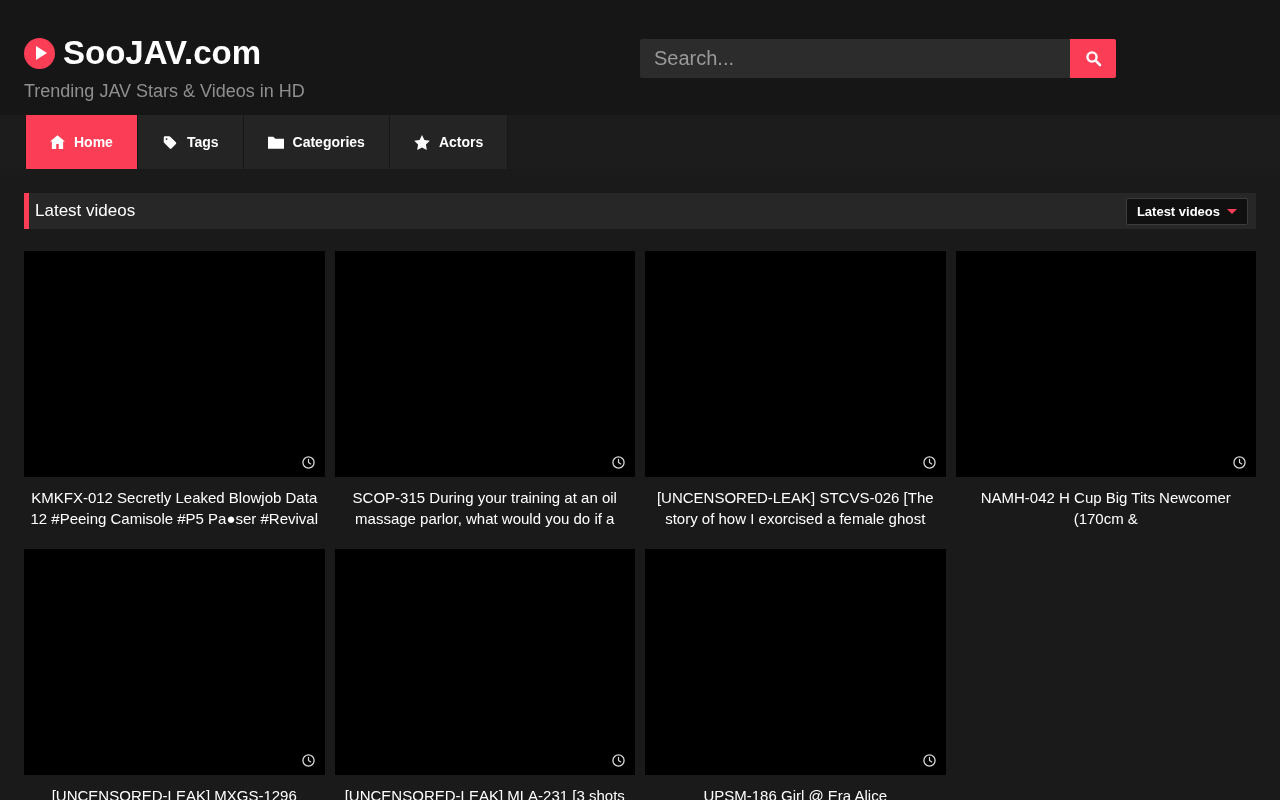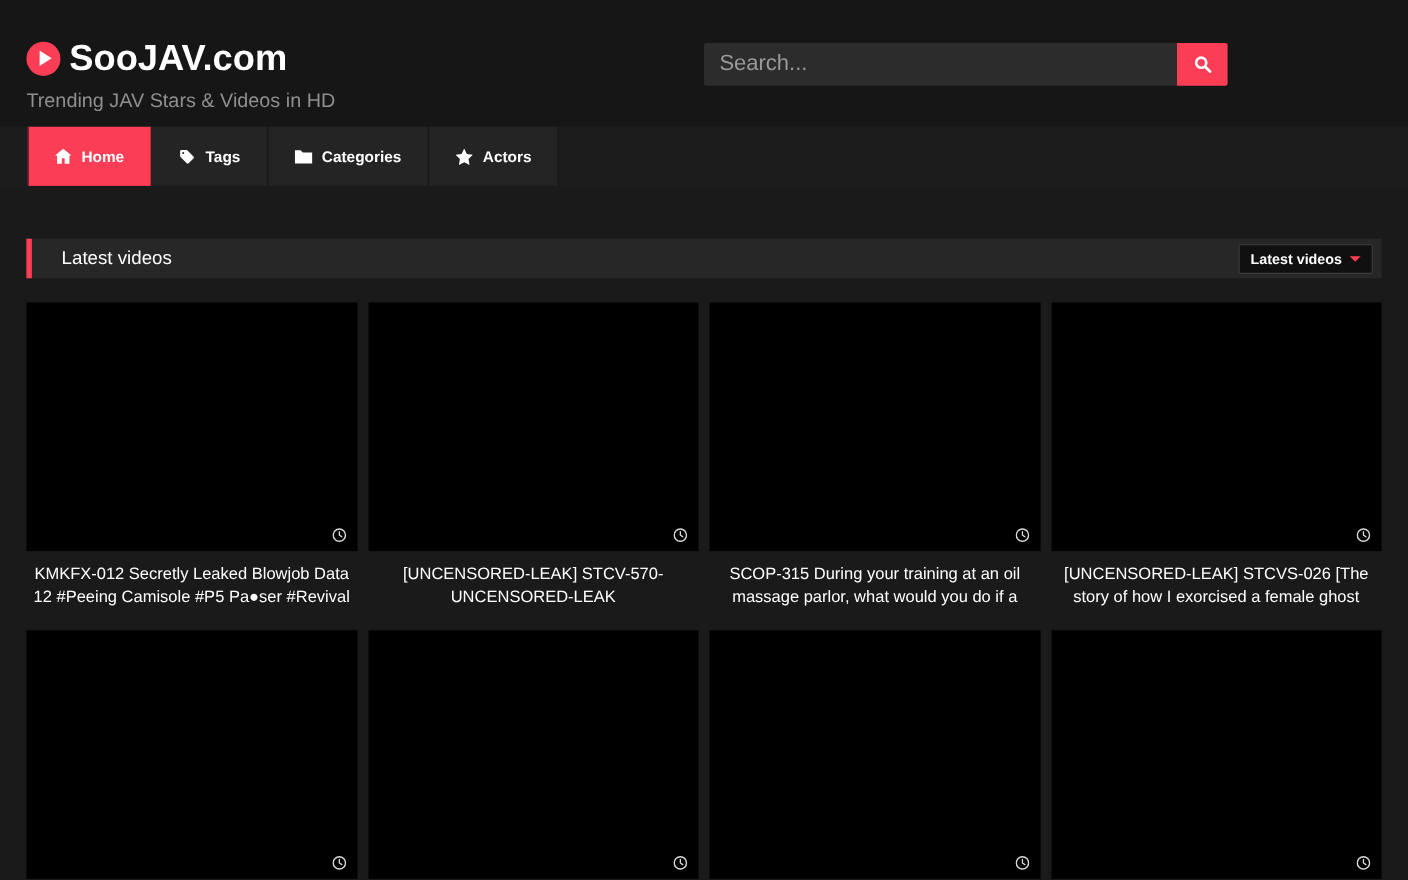--- a/index.html
+++ b/index.html
@@ -59,24 +59,24 @@
     background:#242424; border-right:1px solid #161616;
     color:#fff; font-size:14px; cursor:pointer; white-space:nowrap;
   }
   .nav-item:first-child { border-left:1px solid #161616; }
   .nav-item.active { background:#fb3e56; }
   .nav-icon { display:flex; align-items:center; }
 
   
   .main { padding:0 24px; }
   .section-bar {
-    margin-top:48px; height:36px;
+    margin-top:24px; height:36px;
     background:#272727; border-left:5px solid #fb3e56;
     display:flex; align-items:center; justify-content:space-between;
-    padding-left:27px; padding-right:8px;
+    padding-left:6px; padding-right:8px;
   }
   .section-title { font-size:17px; color:#fff; font-weight:400; }
   .sort-btn {
     display:flex; align-items:center; gap:7px;
     background:#101010; border:1px solid #3c3c3c;
     color:#fff; font-size:13px; font-weight:700;
     padding:5px 10px; cursor:pointer; border-radius:2px;
     font-family:"Liberation Sans", sans-serif;
   }
   .caret-down {
@@ -184,31 +184,20 @@
         <span class="clock-badge">
           <svg width="13" height="13" viewBox="0 0 14 14">
               <circle cx="7" cy="7" r="6" fill="none" stroke="#fff" stroke-width="1.4"></circle>
               <path d="M7 3.5V7l2.4 1.6" fill="none" stroke="#fff" stroke-width="1.3" stroke-linecap="round"></path>
             </svg>
         </span>
       </div>
       <div class="video-title">KMKFX-012 Secretly Leaked Blowjob Data 12 #Peeing Camisole #P5 Pa●ser #Revival F●te</div>
     </div>
 
-    <div class="video-card">
-      <div class="thumb">
-        <span class="clock-badge">
-          <svg width="13" height="13" viewBox="0 0 14 14">
-              <circle cx="7" cy="7" r="6" fill="none" stroke="#fff" stroke-width="1.4"></circle>
-              <path d="M7 3.5V7l2.4 1.6" fill="none" stroke="#fff" stroke-width="1.3" stroke-linecap="round"></path>
-            </svg>
-        </span>
-      </div>
-      <div class="video-title">[UNCENSORED-LEAK] STCV-570- UNCENSORED-LEAK</div>
-    </div>
 
     <div class="video-card">
       <div class="thumb">
         <span class="clock-badge">
           <svg width="13" height="13" viewBox="0 0 14 14">
               <circle cx="7" cy="7" r="6" fill="none" stroke="#fff" stroke-width="1.4"></circle>
               <path d="M7 3.5V7l2.4 1.6" fill="none" stroke="#fff" stroke-width="1.3" stroke-linecap="round"></path>
             </svg>
         </span>
       </div>

